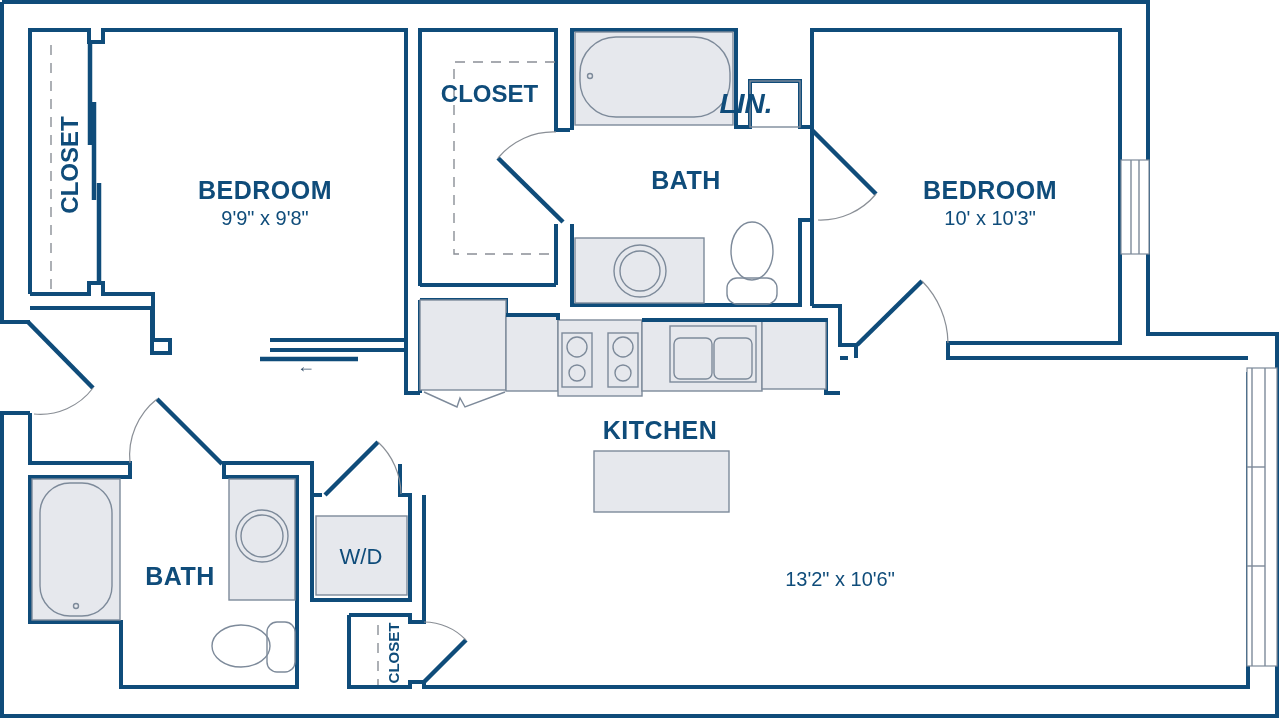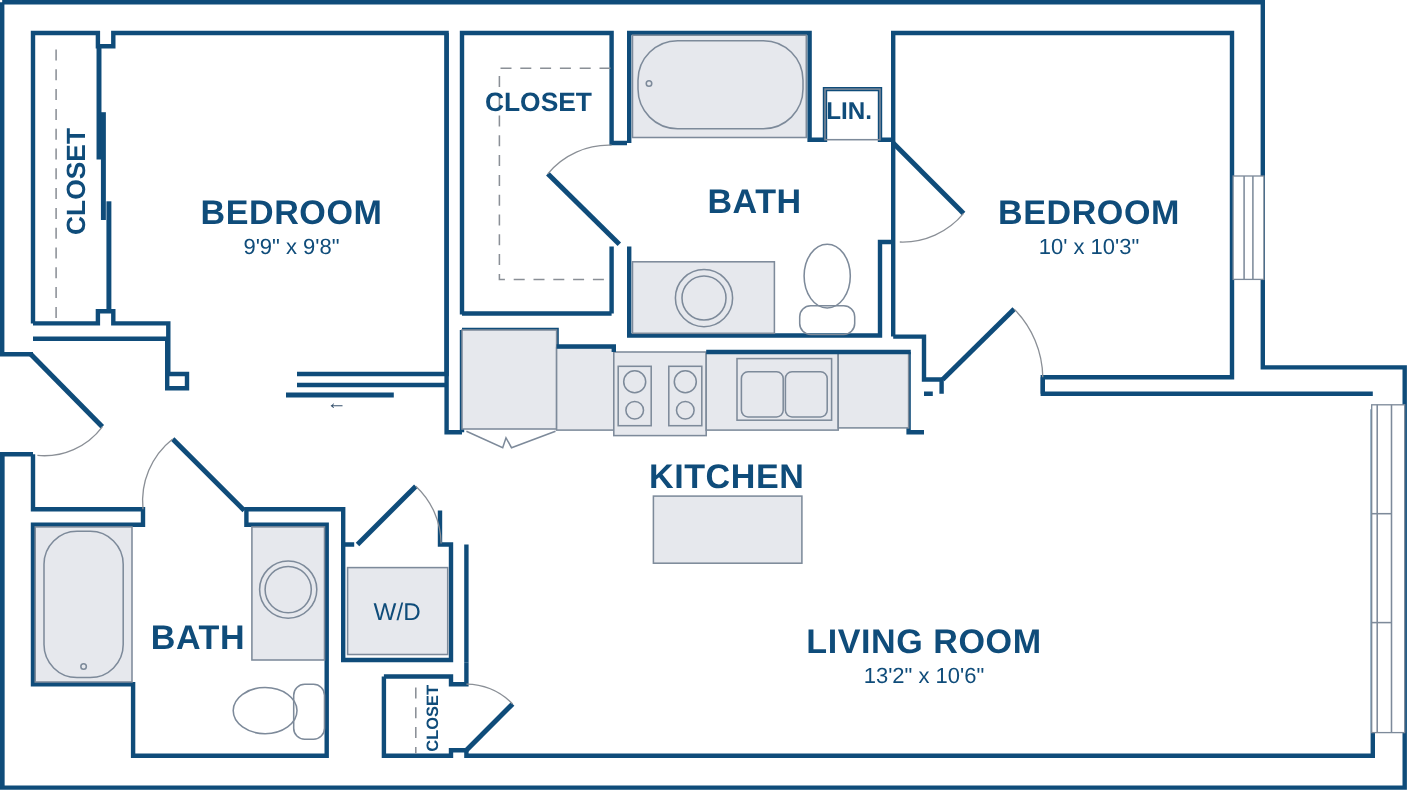--- a/index.html
+++ b/index.html
@@ -6,21 +6,21 @@
   body { width: 1280px; height: 719px; overflow: hidden; position: relative; font-family: "Liberation Sans", sans-serif; }
   #plan { position: absolute; left: 0; top: 0; width: 1280px; height: 719px; }
   .wall { fill: none; stroke: #0f4c7a; stroke-width: 4; stroke-linejoin: miter; }
   .door { fill: none; stroke: #0f4c7a; stroke-width: 4.5; stroke-linecap: butt; }
   .swing { fill: none; stroke: #8a8f96; stroke-width: 1.2; }
   .fixture { fill: #e6e8ed; stroke: #7d8a9a; stroke-width: 1.4; }
   .fixture-line { fill: none; stroke: #7d8a9a; stroke-width: 1.4; }
   .dash { fill: none; stroke: #8a8f96; stroke-width: 1.4; stroke-dasharray: 10 8; }
   .window { fill: #ffffff; stroke: #7d8a9a; stroke-width: 1.2; }
   .lbl { position: absolute; color: #0f4c7a; font-family: "Liberation Sans", sans-serif; white-space: nowrap; text-align: center; }
-  .room-name { font-weight: bold; font-size: 31px; letter-spacing: 0.5px; }
+  .room-name { font-weight: bold; font-size: 25px; letter-spacing: 0.5px; }
   .room-dim { font-size: 20px; margin-top: 2px; }
   .small { font-weight: bold; font-size: 24px; }
   .vert { transform: rotate(-90deg); transform-origin: center center; }
 </style>
 </head>
 <body>
 
 <svg id="plan" viewBox="0 0 1280 719" xmlns="http://www.w3.org/2000/svg">
 
   <path class="wall" d="M2,2 H1148 V334 H1277 V716 H2 V413 H30 M2,2 V322 H30"></path>
@@ -116,33 +116,32 @@
   <div class="room-name">BEDROOM</div>
   <div class="room-dim">9'9" x 9'8"</div>
 </div>
 
 <div class="lbl small vert" style="left:20px; top:150px; width:100px; height:30px; line-height:30px;">CLOSET</div>
 
 <div class="lbl small" style="left:432px; top:80px; width:115px;">CLOSET</div>
 
 <div class="lbl room-name" style="left:626px; top:166px; width:120px;">BATH</div>
 
-<div class="lbl small" style="left:742px; top:88px; width:60px; font-size:22px;">LIN.</div>
+<div class="lbl small" style="left:716px; top:88px; width:60px; font-size:28px;font-style:italic;">LIN.</div>
 
 <div class="lbl" style="left:895px; top:176px; width:190px;">
   <div class="room-name">BEDROOM</div>
   <div class="room-dim">10' x 10'3"</div>
 </div>
 
 <div class="lbl room-name" style="left:590px; top:416px; width:140px;">KITCHEN</div>
 
 <div class="lbl room-name" style="left:130px; top:562px; width:100px;">BATH</div>
 
 <div class="lbl" style="left:318px; top:544px; width:86px; font-size:22px;">W/D</div>
 
 <div class="lbl vert" style="left:354px; top:642px; width:80px; height:22px; line-height:22px; font-weight:bold; font-size:15px;">CLOSET</div>
 
 <div class="lbl" style="left:730px; top:566px; width:220px;">
-  <div class="room-name">LIVING ROOM</div>
   <div class="room-dim">13'2" x 10'6"</div>
 </div>
 
 <div class="lbl" style="left:288px; top:356px; width:36px; font-size:18px; color:#3a5570;">←</div>
 
 </body></html>

